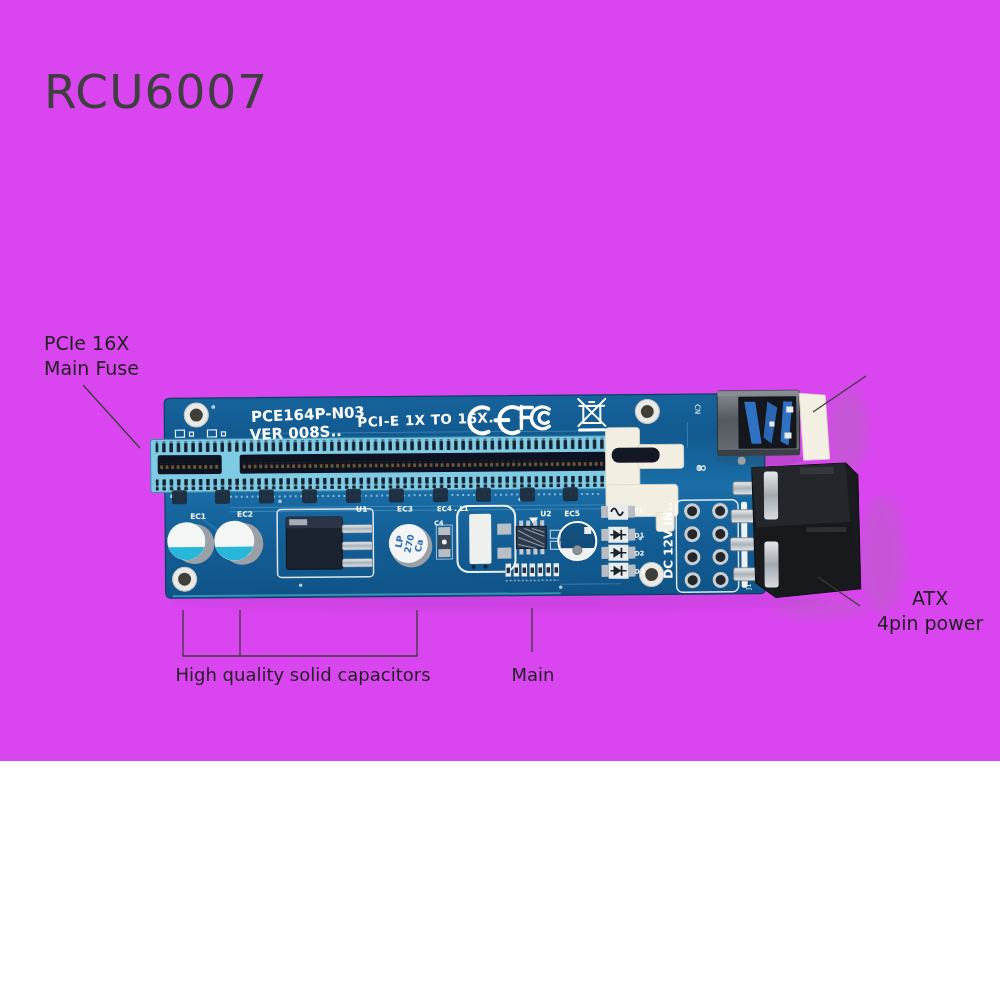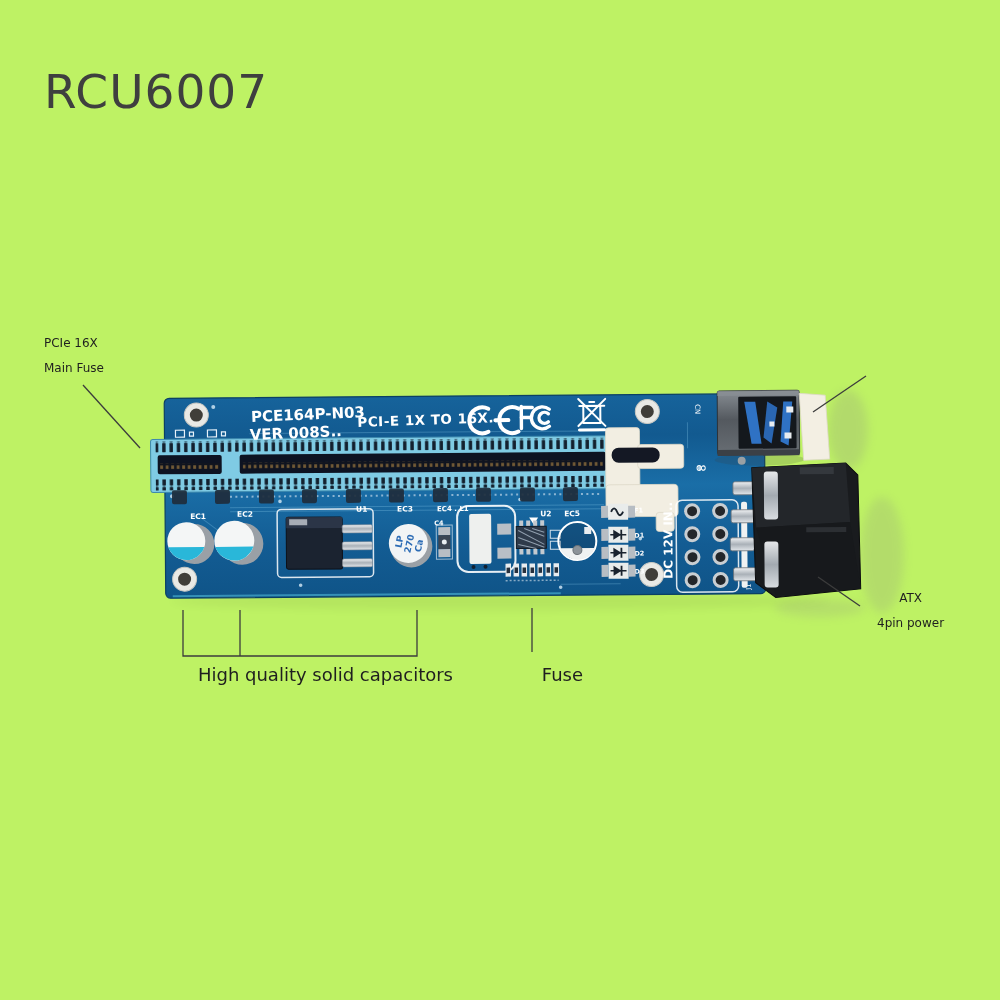--- a/index.html
+++ b/index.html
@@ -1,26 +1,26 @@
 <!DOCTYPE html>
 <html><head>
 <meta charset="utf-8">
 <style>
   html,body{margin:0;padding:0;background:#fff;}
   .canvas{
-    position:relative;width:1000px;height:1000px;background:#bef264;overflow:hidden;
+    position:relative;width:1000px;height:761px;background:#d946ef;overflow:hidden;
     font-family:"DejaVu Sans","Liberation Sans",sans-serif;
     text-decoration:underline;
   }
   .title{
     position:absolute;left:44px;top:64px;font-size:47px;color:#3f3f3f;
     letter-spacing:1px;font-weight:500;
   }
-  .lbl{position:absolute;font-size:12px;line-height:25px;color:#1f1f1f;}
-  .lbl-center{position:absolute;font-size:18px;color:#1f1f1f;text-align:right;}
+  .lbl{position:absolute;font-size:19px;line-height:25px;color:#1f1f1f;}
+  .lbl-center{position:absolute;font-size:18px;color:#1f1f1f;text-align:center;}
   svg.scene{position:absolute;left:0;top:0;}
 </style>
 </head>
 <body>
 
 <div class="canvas">
 
   <div class="title">RCU6007</div>
 
   <div class="lbl" style="left:44px;top:331px;">
@@ -29,21 +29,21 @@
   </div>
 
 
   <div class="lbl" style="left:877px;top:586px;text-align:center;">
     <div>ATX</div>
     <div>4pin power</div>
   </div>
 
   <div class="lbl-center" style="left:153px;top:664px;width:300px;">High quality solid capacitors</div>
 
-  <div class="lbl-center" style="left:483px;top:664px;width:100px;">Fuse</div>
+  <div class="lbl-center" style="left:483px;top:664px;width:100px;">Main</div>
 
   <svg class="scene" width="1000" height="1000" viewBox="0 0 1000 1000">
     <defs>
       <pattern id="teeth" width="7.3" height="11" patternUnits="userSpaceOnUse">
         <rect width="7.3" height="11" fill="#7fcbe4"></rect>
         <rect x="2" y="0.5" width="3.4" height="10" rx="1" fill="#13202e"></rect>
       </pattern>
       <pattern id="gold" width="5.5" height="6" patternUnits="userSpaceOnUse">
         <rect width="5.5" height="6" fill="#10141f"></rect>
         <rect x="1" y="1.2" width="2.8" height="3.6" fill="#7d6238"></rect>

